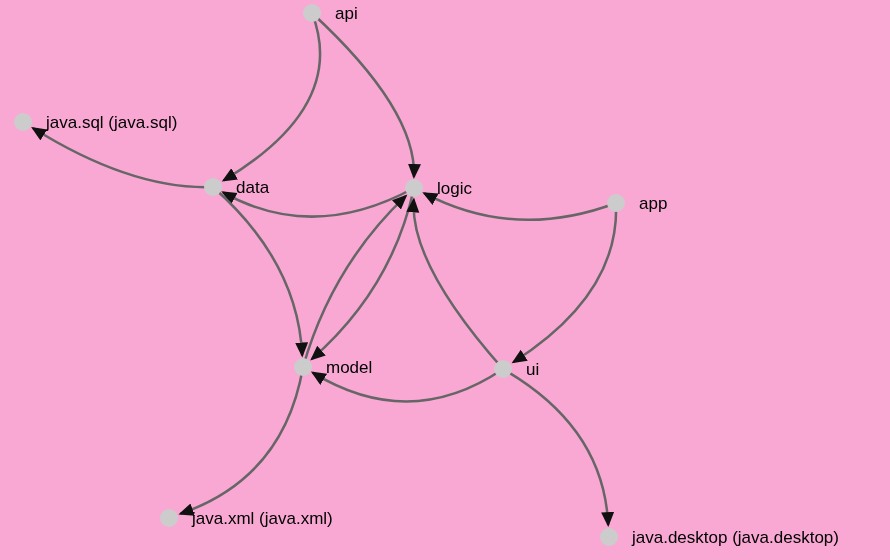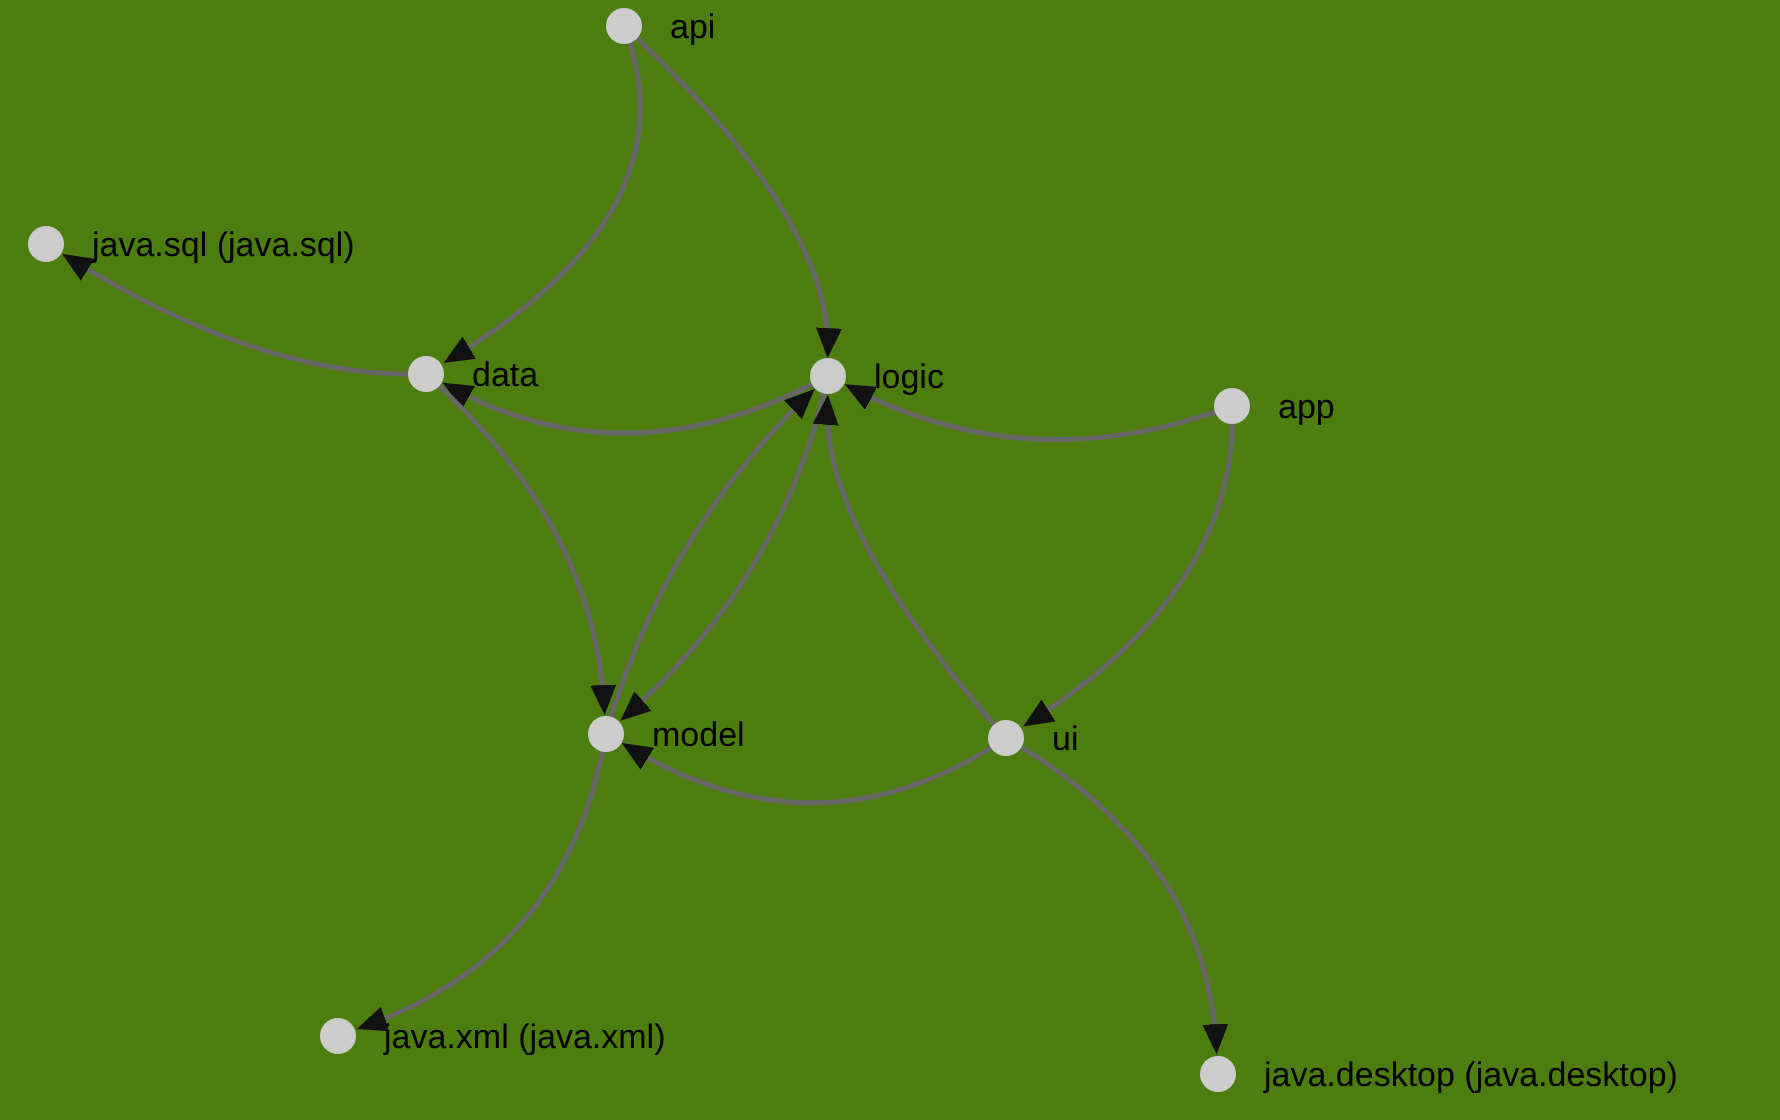--- a/index.html
+++ b/index.html
@@ -8,21 +8,21 @@
     background: #ffffff;
     width: 890px;
     height: 560px;
     overflow: hidden;
     font-family: "Liberation Sans", sans-serif;
   }
   .graph-wrap {
     position: relative;
     width: 890px;
     height: 560px;
-    background: #4d7c0f;
+    background: #f9a8d4;
   }
   svg { display: block; }
   .edge-path {
     fill: none;
     stroke-linecap: butt;
   }
   .node-circle { cursor: pointer; }
   .node-label {
     font-family: "Liberation Sans", sans-serif;
     font-size: 17px;

